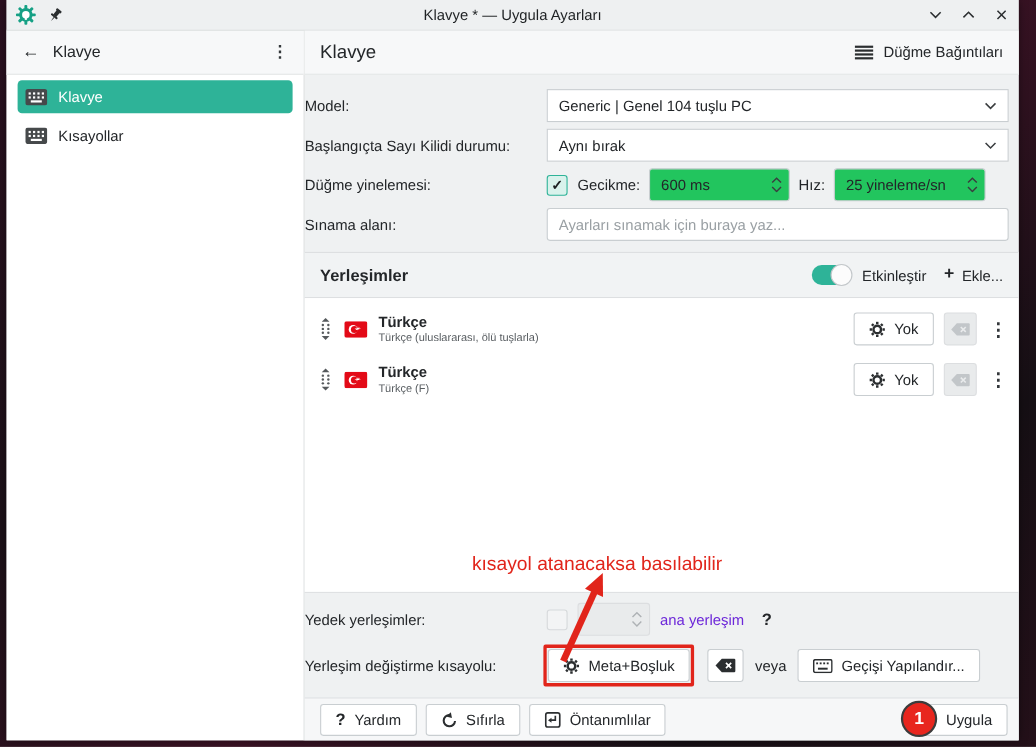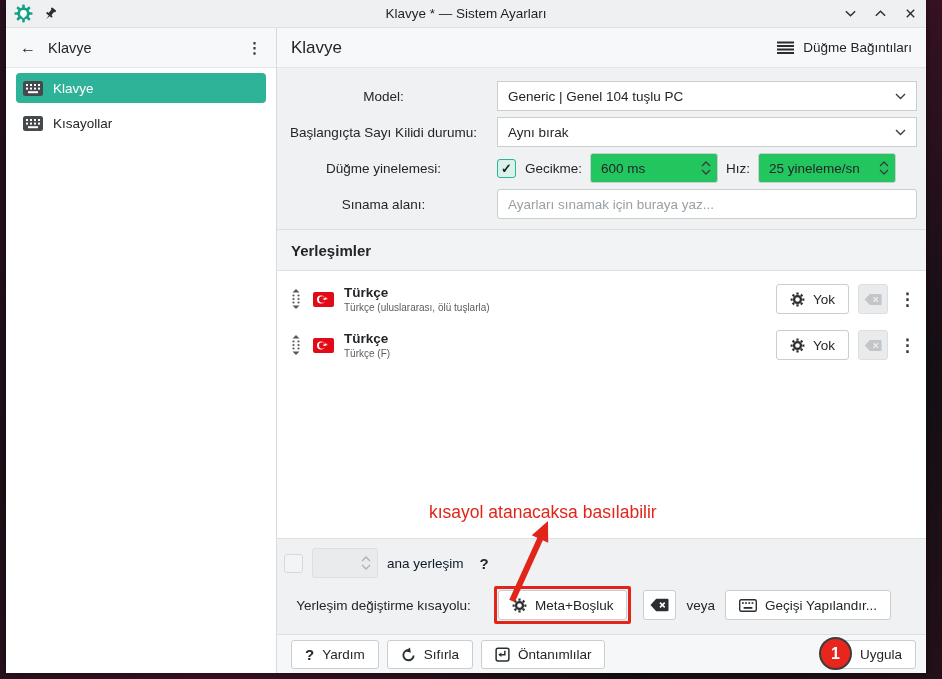--- a/index.html
+++ b/index.html
@@ -36,21 +36,21 @@
 
   .main { flex:1; display:flex; flex-direction:column; background:#eff1f2; position:relative; min-width:0; }
   .main-header { flex:none; height:40px; background:#f7f8f9; border-bottom:1px solid #e4e6e7;
     display:flex; align-items:center; padding:0 14px; }
   .mh-title { font-size:17px; }
   .mappings-btn { margin-left:auto; display:flex; align-items:center; gap:9px; cursor:pointer; }
 
   
   .form-area { flex:none; padding:13px 0 8px 0; }
   .form-row { display:flex; align-items:center; height:30px; margin-bottom:6px; }
-  .form-label { flex:none; width:213px; text-align:center; padding-right:0; }
+  .form-label { flex:none; width:213px; text-align:left; padding-right:0; }
   .form-label::after { content:""; }
   .gap7 { flex:none; width:7px; }
   .field-fill { flex:1; margin-right:9px; }
 
   .combo { height:30px; background:#fff; border:1px solid #c9ced1; border-radius:0;
     display:flex; align-items:center; padding:0 10px; cursor:pointer; }
   .combo .chev { margin-left:auto; }
 
   .spin { height:30px; background:#22c55e; border:1px solid #c9ced1; border-radius:3px;
     display:flex; align-items:center; padding:0 6px 0 10px; }
@@ -89,21 +89,21 @@
   .icon-btn.disabled { background:#e9ebec; border-color:#dcdee0; cursor:default; }
 
   
   .annotation-text { position:absolute; left:152px; top:474px; font-size:17.5px; color:#e1251b; }
   .annotation-arrow { position:absolute; left:225px; top:488px; pointer-events:none; }
   .red-outline { border:3px solid #e1251b; border-radius:2px; padding:1px; }
 
   
   .bottom-settings { flex:none; background:#eff1f2; padding:9px 0 8px 0; }
   .bs-row { display:flex; align-items:center; margin-bottom:8px; }
-  .muted { color:#0f172a; }
+  .muted { color:#6d28d9; }
   .qmark { font-weight:bold; font-size:15px; }
   .spin.small { width:66px; }
 
   
   .footer { flex:none; height:39px; background:#f6f7f8; border-top:1px solid #dddfe1;
     display:flex; align-items:center; gap:8px; padding:0 10px 0 14px; position:relative; }
   .footer .btn { height:29px; }
   .apply-wrap { margin-left:auto; }
   .badge { position:absolute; right:74px; top:2px; width:33px; height:33px; border-radius:50%;
     background:#e8261e; border:2px solid #3c3c3c; color:#fff; font-weight:bold; font-size:16px;
@@ -112,21 +112,21 @@
   svg { display:block; }
   .nowrap { white-space:nowrap; }
 </style>
 </head>
 <body>
 
 <div class="desktop">
   <div class="window">
 
     <div class="titlebar">
-      <div class="tb-title">Klavye * — Sistem Ayarları</div>
+      <div class="tb-title">Klavye * — Uygula Ayarları</div>
       <div class="tb-left">
         <span>
           <svg width="19" height="19" viewBox="0 0 20 20">
             <circle cx="10" cy="10" r="9" fill="#f2f6f5"></circle>
             <g fill="#16a085">
               <rect x="8.6" y="0.5" width="2.8" height="19" rx="1" transform="rotate(0 10 10)"></rect>
               <rect x="8.6" y="0.5" width="2.8" height="19" rx="1" transform="rotate(45 10 10)"></rect>
               <rect x="8.6" y="0.5" width="2.8" height="19" rx="1" transform="rotate(90 10 10)"></rect>
               <rect x="8.6" y="0.5" width="2.8" height="19" rx="1" transform="rotate(135 10 10)"></rect>
               <circle cx="10" cy="10" r="6.5"></circle>
@@ -300,20 +300,30 @@
             <span class="form-label">Sınama alanı:</span>
             <span class="gap7"></span>
             <span class="field-fill">
               <input class="textinput" type="text" placeholder="Ayarları sınamak için buraya yaz..." style="">
             </span>
           </div>
         </div>
 
         <div class="section-header">
           <span class="sec-title">Yerleşimler</span>
+          <span class="sec-right">
+            <span class="toggle">
+                <span class="knob"></span>
+              </span>
+            <span>Etkinleştir</span>
+            <span class="add-btn" style="margin-left:6px;">
+              <span class="plus-glyph">+</span>
+              <span>Ekle...</span>
+            </span>
+          </span>
         </div>
 
         <div class="layout-list">
 
           <div class="layout-row">
             <span>
               <svg width="14" height="22" viewBox="0 0 14 22">
                 <g fill="#55595c">
                   <polygon points="7,1 10.5,4.5 3.5,4.5"></polygon>
                   <circle cx="4.5" cy="7.5" r="1.1"></circle>
@@ -413,20 +423,21 @@
         <div class="annotation-text">kısayol atanacaksa basılabilir</div>
         <div class="annotation-arrow">
           <svg width="60" height="95" viewBox="0 0 60 95">
             <line x1="10" y1="85" x2="39" y2="21" stroke="#e1251b" stroke-width="6"></line>
             <polygon points="46,5 46.2,26.7 29.8,19.3" fill="#e1251b"></polygon>
           </svg>
         </div>
 
         <div class="bottom-settings" style="border-top:1px solid #dddfe1;">
           <div class="bs-row">
+            <span class="form-label">Yedek yerleşimler:</span>
             <span class="gap7"></span>
             <span class="checkbox off"></span>
             <span style="width:9px;flex:none;"></span>
             <div class="spin small disabled">
               <span class="arrows">
                 <svg width="10" height="6" viewBox="0 0 10 6">
                     <polyline points="1,5 5,1 9,5" fill="none" stroke="#aeb2b5" stroke-width="1.3"></polyline>
                   </svg>
                 <svg width="10" height="6" viewBox="0 0 10 6">
                     <polyline points="1,1 5,5 9,1" fill="none" stroke="#aeb2b5" stroke-width="1.3"></polyline>

